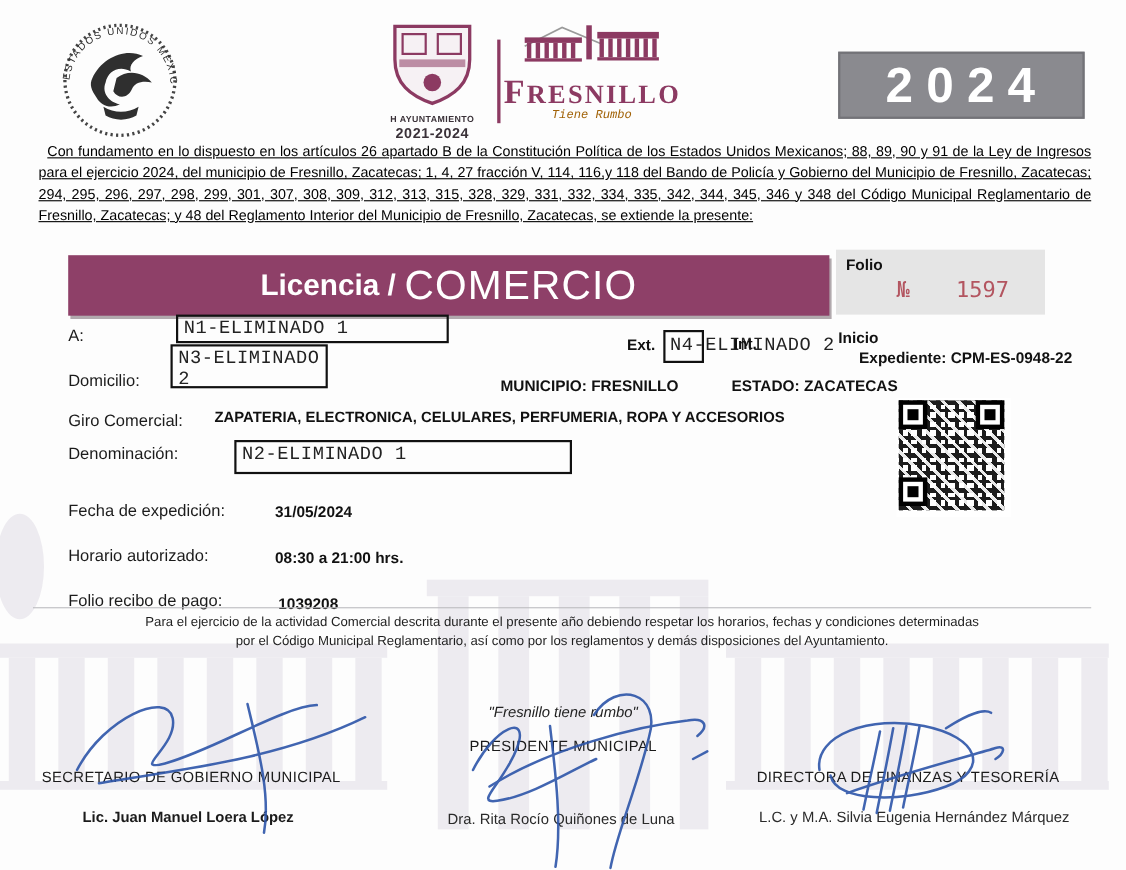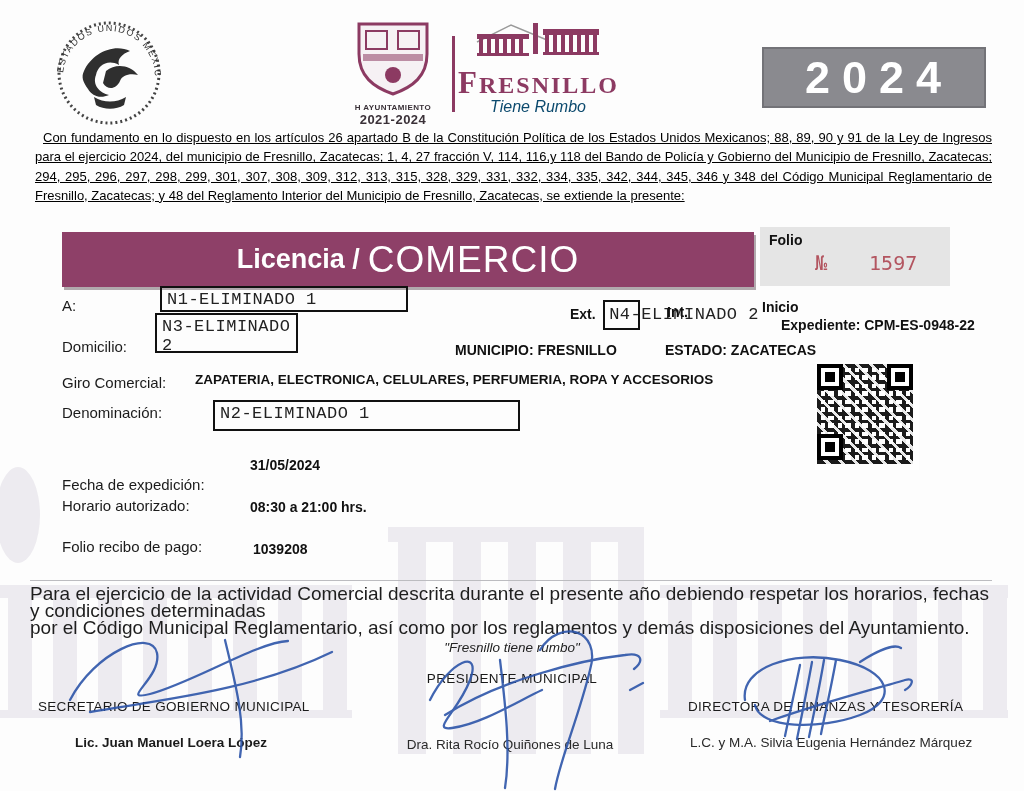--- a/index.html
+++ b/index.html
@@ -14,21 +14,21 @@
   .watermark{position:absolute;inset:0;z-index:0;}
   
   .seal{left:50px;top:13px;width:118px;height:112px;}
   .crest-block{left:350px;top:20px;width:86px;text-align:center;}
   .crest-caption1{font-size:8px;font-weight:bold;color:#3a3138;letter-spacing:.4px;margin-top:1px;}
   .crest-caption2{font-size:13px;font-weight:bold;color:#3a3138;letter-spacing:.5px;}
   .hdr-divider{left:452px;top:36px;width:3px;height:76px;background:#8c3a62;}
   .logo-block{left:458px;top:20px;width:160px;text-align:center;}
   .logo-title{font-family:"Liberation Serif",serif;color:#8c3a62;font-size:24px;letter-spacing:2px;font-weight:bold;line-height:1;display:block;margin-top:1px;}
   .logo-title::first-letter{font-size:31px;}
-  .logo-tagline{font-family:Liberation Sans, sans-serif;font-style:italic;color:#0c4a6e;font-size:16px;display:block;margin-top:0px;}
+  .logo-tagline{font-family:Liberation Mono, monospace;font-style:italic;color:#a16207;font-size:11px;display:block;margin-top:0px;}
   .year-banner{
     left:762px;top:47px;width:224px;height:61px;background:#8a8a8f;
     border:2px solid #737378;display:flex;align-items:center;justify-content:center;
     color:#fff;font-size:45px;font-weight:bold;letter-spacing:12px;padding-left:10px;box-sizing:border-box;
   }
   
   .legal{left:35px;top:128px;width:957px;font-size:13px;line-height:19.3px;text-align:justify;color:#000000;text-indent:8px;text-decoration:underline;}
   
   .title-banner{
     left:62px;top:232px;width:692px;height:55px;background:#8e4068;
@@ -54,22 +54,22 @@
   .qr-inner{position:relative;width:96px;height:100px;
     background:
       repeating-linear-gradient(45deg, transparent 0 7px, rgba(255,255,255,.9) 7px 10px),
       repeating-linear-gradient(90deg, #1c1c1c 0 4px, transparent 4px 8px, #1c1c1c 8px 11px, transparent 11px 17px),
       repeating-linear-gradient(0deg, #1c1c1c 0 4px, transparent 4px 9px, #1c1c1c 9px 12px, transparent 12px 16px);
   }
   .finder{position:absolute;width:10px;height:10px;background:#000;
     box-shadow:0 0 0 4px #fff,0 0 0 8px #000;}
   .finder.tl{left:8px;top:8px;} .finder.tr{right:8px;top:8px;} .finder.bl{left:8px;bottom:12px;}
   
-  .conditions{left:30px;top:580px;width:962px;border-top:1px solid #bcbcc0;padding-top:4px;
-    text-align:left;font-size:19px;line-height:17px;color:#1e1e1e;}
+  .conditions{left:30px;top:552px;width:962px;border-top:1px solid #bcbcc0;padding-top:4px;
+    text-align:center;font-size:12px;line-height:17px;color:#1e1e1e;}
   .motto{left:0;top:640px;width:1024px;text-align:center;font-style:italic;font-size:13.5px;color:#222;}
   .presidente-title{left:0;top:671px;width:1024px;text-align:center;font-size:13.5px;letter-spacing:.4px;color:#1a1a1a;}
   .sig-title-left{left:38px;top:699px;font-size:13.5px;letter-spacing:.3px;}
   .sig-title-right{left:688px;top:699px;font-size:13.5px;letter-spacing:.3px;}
   .sig-name-left{left:75px;top:735px;font-size:13.5px;font-weight:bold;}
   .sig-name-center{left:380px;top:737px;width:260px;text-align:center;font-size:13.5px;color:#2a2a2a;}
   .sig-name-right{left:690px;top:735px;font-size:13.5px;color:#2a2a2a;}
   .signatures{position:absolute;inset:0;z-index:3;pointer-events:none;}
 </style>
 </head>
@@ -208,21 +208,21 @@
     <div class="qr-inner">
       <span class="finder tl"></span>
       <span class="finder tr"></span>
       <span class="finder bl"></span>
     </div>
   </div>
 
   <div class="abs lbl z1" style="left:62px;top:404px;">Denominación:</div>
   <div class="abs redact-box mono z1" style="left:213px;top:400px;width:307px;height:31px;">N2-ELIMINADO 1</div>
 
-  <div class="abs lbl z1" style="left:62px;top:456px;margin-top:20px;">Fecha de expedición:</div>
+  <div class="abs lbl z1" style="left:62px;top:456px;">Fecha de expedición:</div>
   <div class="abs val-bold z1" style="left:250px;top:457px;">31/05/2024</div>
 
   <div class="abs lbl z1" style="left:62px;top:497px;">Horario autorizado:</div>
   <div class="abs val-bold z1" style="left:250px;top:499px;">08:30 a 21:00 hrs.</div>
 
   <div class="abs lbl z1" style="left:62px;top:538px;">Folio recibo de pago:</div>
   <div class="abs val-bold z1" style="left:253px;top:541px;">1039208</div>
 
   <div class="abs conditions z1">
     <div>Para el ejercicio de la actividad Comercial descrita durante el presente año debiendo respetar los horarios, fechas y condiciones determinadas</div>

